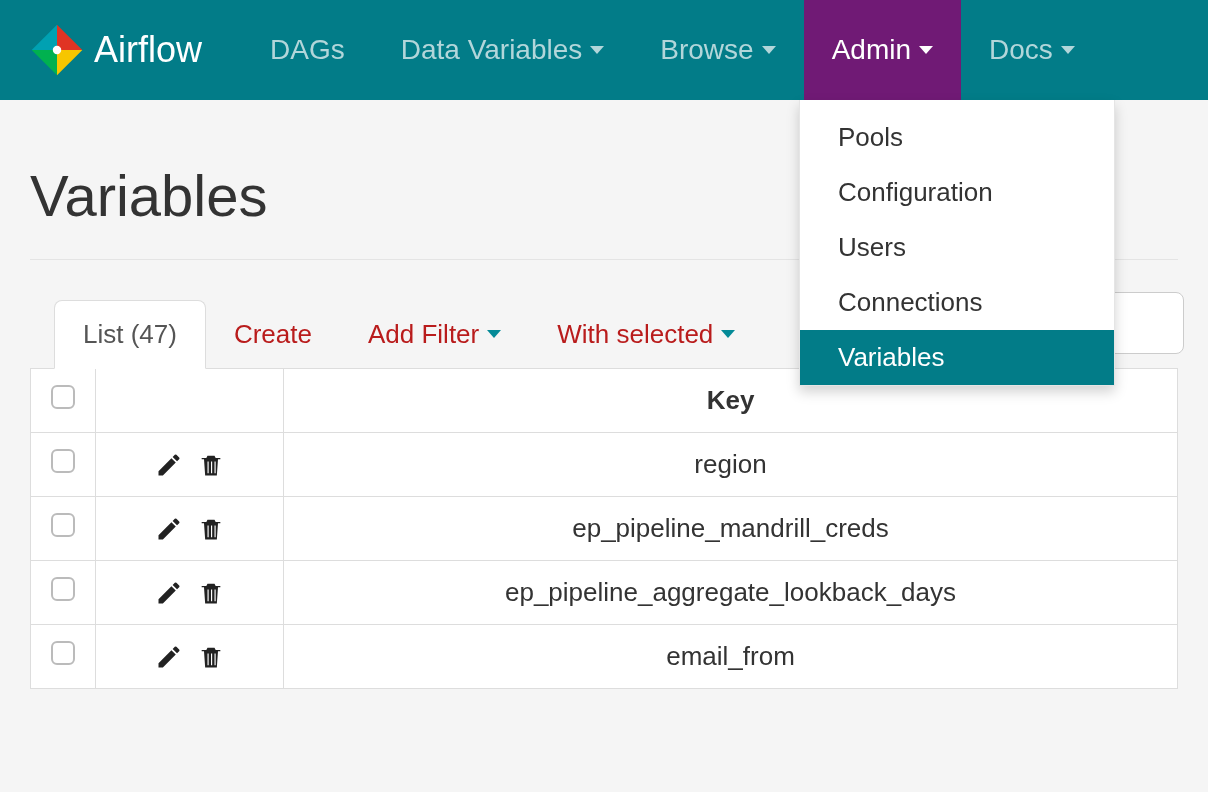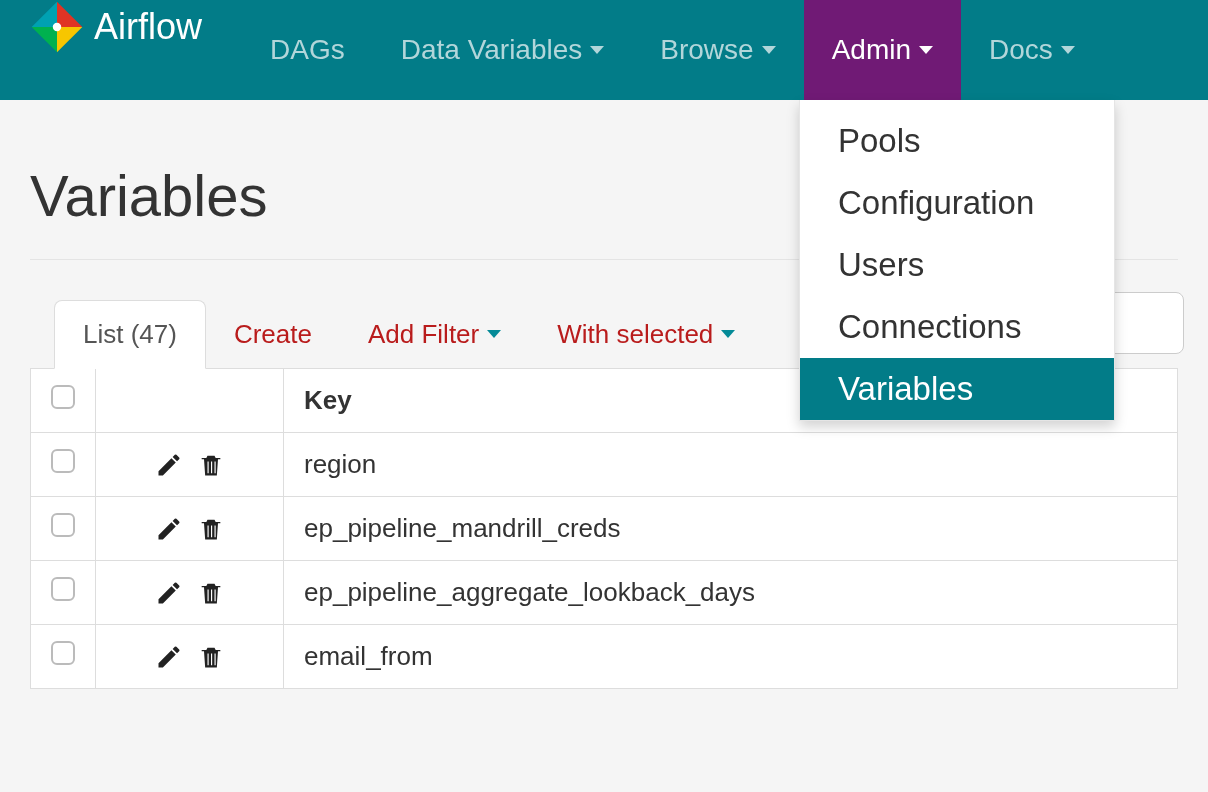--- a/index.html
+++ b/index.html
@@ -7,21 +7,21 @@
     font-family: "Helvetica Neue", Helvetica, Arial, sans-serif;
     background: #f5f5f5;
     width: 1208px;
     height: 792px;
     overflow: hidden;
   }
   .navbar {
     background: #027C88;
     height: 100px;
     display: flex;
-    align-items: flex-start;
+    align-items: center;
     padding: 0 30px;
     position: relative;
   }
   .brand {
     display: flex;
     align-items: center;
     color: #fff;
     font-size: 36px;
     font-weight: 400;
     margin-right: 40px;
@@ -63,21 +63,21 @@
     left: 799px;
     width: 316px;
     background: #fff;
     box-shadow: 0 6px 12px rgba(0,0,0,0.175);
     border: 1px solid rgba(0,0,0,0.1);
     border-top: none;
     padding: 10px 0 0 0;
     z-index: 100;
   }
   .dropdown-item {
-    font-size: 33px;
+    font-size: 26px;
     color: #333;
     padding: 12px 38px;
     cursor: pointer;
   }
   .dropdown-item.active {
     background: #027C88;
     color: #fff;
   }
   .content { padding: 0 30px; }
   .page-title {
@@ -125,21 +125,21 @@
   }
   table.vars {
     width: 100%;
     border-collapse: collapse;
     background: #fff;
     margin-top: 0;
   }
   table.vars th, table.vars td {
     border: 1px solid #ddd;
     padding: 16px 20px;
-    text-align: left;
+    text-align: center;
     font-size: 26px;
     color: #333;
   }
   table.vars th { font-weight: 400; }
   .col-check { width: 56px; text-align: center; }
   .col-actions { width: 188px; }
   .key-header { color: #048A97; font-weight: 700 !important; }
   .chk {
     width: 24px; height: 24px;
     border: 2px solid #bbb;

